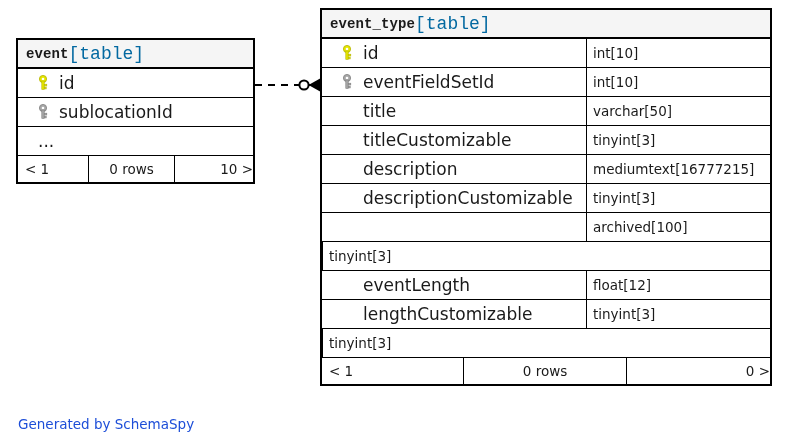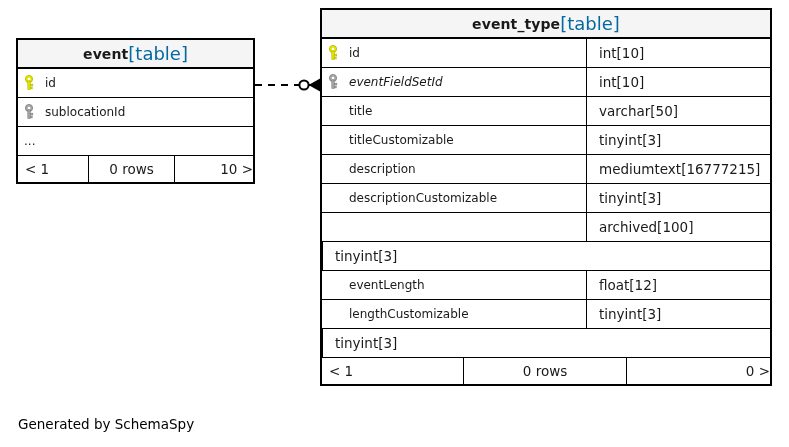--- a/index.html
+++ b/index.html
@@ -20,26 +20,27 @@
   .entity {
     position: absolute;
     border: 2px solid #000000;
     background: #ffffff;
     box-sizing: border-box;
   }
 
   .entity-header {
     display: flex;
     align-items: center;
-    justify-content: center;
+    justify-content: flex-start;
     background: #f5f5f5;
     border-bottom: 2px solid #000000;
     box-sizing: border-box;
     padding: 0 8px;
     height: 29px;
+    font-family: Liberation Mono, monospace;
   }
   .entity-name {
     font-weight: bold;
     font-size: 14px;
     letter-spacing: 0.1px;
   }
   .entity-tag {
     font-size: 18px;
     color: #0369a1;
   }
@@ -51,31 +52,31 @@
     box-sizing: border-box;
     height: 29px;
   }
   .col-row:last-of-type {
     border-bottom: 2px solid #000000;
   }
   .col-name {
     display: flex;
     align-items: center;
     box-sizing: border-box;
-    padding-left: 6px;
-    font-size: 12px;
+    padding-left: 20px;
+    font-size: 17px;
     flex: 0 0 auto;
     overflow: hidden;
     white-space: nowrap;
   }
   .col-type {
     display: flex;
     align-items: center;
     box-sizing: border-box;
-    padding-left: 12px;
+    padding-left: 6px;
     font-size: 13.5px;
     border-left: 1px solid #000000;
     flex: 1 1 auto;
     white-space: nowrap;
     text-align: right;
   }
   .col-name.no-type {
     flex: 1 1 auto;
   }
 
@@ -116,21 +117,21 @@
     width: 66px;
     height: 32px;
   }
 
   
   #credit {
     position: absolute;
     left: 18px;
     top: 416px;
     font-size: 13.5px;
-    color: #000000;
+    color: #1d4ed8;
   }
 </style>
 </head>
 <body>
 
 <div class="entity" id="table-event" style="left:16px; top:38px; width:239px;">
 
   <div class="entity-header">
     <span class="entity-name">event</span>
     <span class="entity-tag">[table]</span>
@@ -209,21 +210,21 @@
           <rect x="6.2" y="9.2" width="2.6" height="1.8" fill="#e6e600" stroke="#b3b300" stroke-width="0.6"></rect>
           <rect x="6.2" y="12.2" width="2" height="1.7" fill="#e6e600" stroke="#b3b300" stroke-width="0.6"></rect>
         </svg>
       </span>
       <span>id</span>
     </span>
     <span class="col-type">int[10]</span>
   </div>
 
   <div class="col-row">
-    <span class="col-name" style="width:264px;font-style:italic;">
+    <span class="col-name" style="width:264px;">
       <span class="keyicon">
         <svg width="14" height="16" viewBox="0 0 14 16">
           <circle cx="5" cy="4" r="3.6" fill="#a8a8a8" stroke="#7d7d7d" stroke-width="0.8"></circle>
           <circle cx="5" cy="4" r="1.3" fill="#ffffff"></circle>
           <rect x="3.8" y="6" width="2.4" height="8.4" fill="#a8a8a8" stroke="#7d7d7d" stroke-width="0.6"></rect>
           <rect x="6.2" y="9.2" width="2.6" height="1.8" fill="#a8a8a8" stroke="#7d7d7d" stroke-width="0.6"></rect>
           <rect x="6.2" y="12.2" width="2" height="1.7" fill="#a8a8a8" stroke="#7d7d7d" stroke-width="0.6"></rect>
         </svg>
       </span>
       <span>eventFieldSetId</span>

